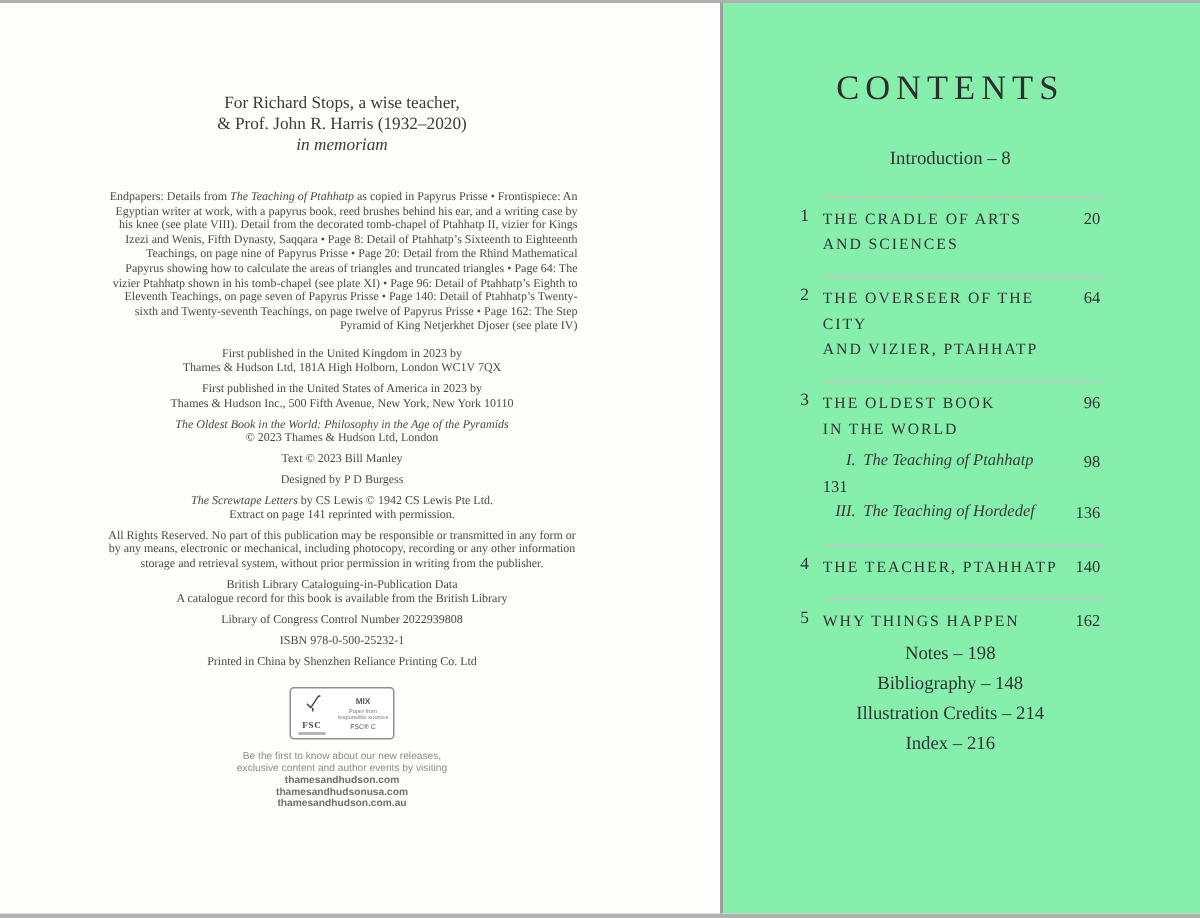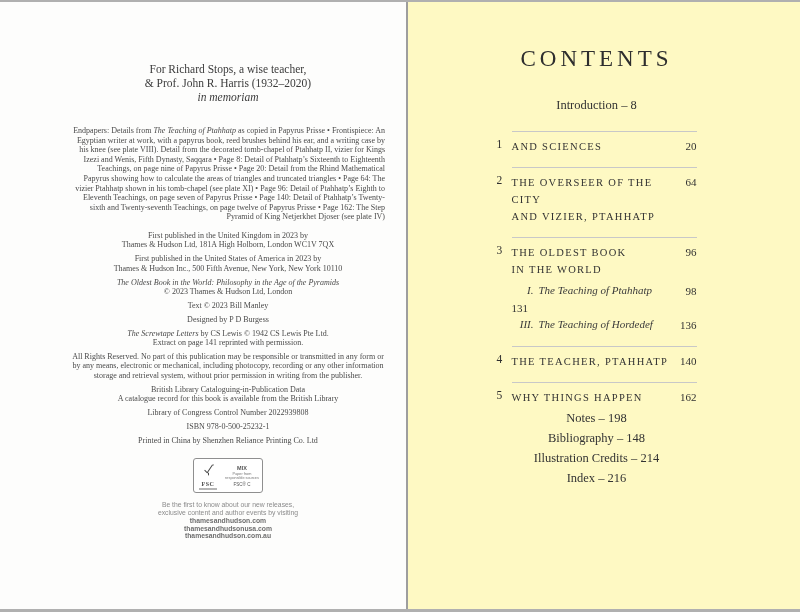--- a/index.html
+++ b/index.html
@@ -1,20 +1,20 @@
 <!DOCTYPE html>
 <html><head>
 <meta charset="utf-8">
 <style>
   html,body{margin:0;padding:0;background:#fff;}
   body{width:800px;height:612px;font-family:"Liberation Serif",serif;-webkit-font-smoothing:antialiased;}
   .frame{width:800px;height:612px;box-sizing:border-box;border-top:2px solid #b0b0b0;border-bottom:3px solid #b0b0b0;display:flex;overflow:hidden;}
-  .page-left{width:406px;background:#fdfdfc;box-sizing:border-box;padding-top:60px;}
+  .page-left{width:480px;background:#fdfdfc;box-sizing:border-box;padding-top:60px;}
   .gutter{width:2px;background:#9e9e9e;}
-  .page-right{flex:1;background:#fef9c3;box-sizing:border-box;padding:44px 35px 0 20px;}
+  .page-right{flex:1;background:#86efac;box-sizing:border-box;padding:44px 35px 0 20px;}
 
   
   .left-inner{width:320px;margin-left:68px;text-align:center;color:#3d3d3d;}
   .dedication{font-size:11.5px;line-height:14px;color:#3b3b3b;}
   .dedication .memoriam{font-style:italic;}
   .credits{margin:22px auto 0;width:314px;font-size:8px;line-height:9.6px;color:#4a4a4a;text-align:right;}
   .imprint{margin-top:9px;}
   .imprint p{margin:4.5px 0;font-size:8px;line-height:9.4px;color:#4a4a4a;}
   .italic{font-style:italic;}
   .fsc-box{margin:13px auto 6px;width:68px;height:33px;border:1px solid #8f8f8f;border-radius:3px;display:flex;align-items:center;justify-content:center;gap:4px;background:#fff;}
@@ -128,20 +128,21 @@
       <div class="contents-title">CONTENTS</div>
       <div class="contents-intro">Introduction – 8</div>
 
       <div class="toc">
 
         <div class="toc-entry">
           <span class="toc-num">1</span>
           <div class="entry-body">
             <div class="entry-row">
               <div class="entry-title">
+                <div>THE CRADLE OF ARTS</div>
                 <div>AND SCIENCES</div>
               </div>
               <span class="entry-page">20</span>
             </div>
           </div>
         </div>
 
         <div class="toc-entry">
           <span class="toc-num">2</span>
           <div class="entry-body">

